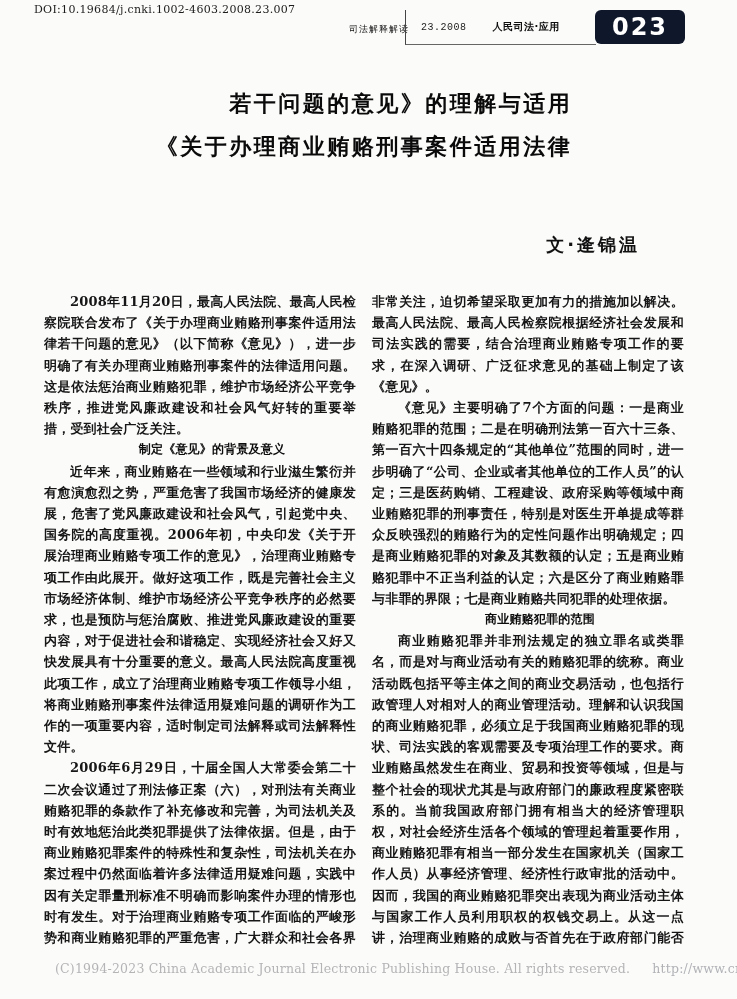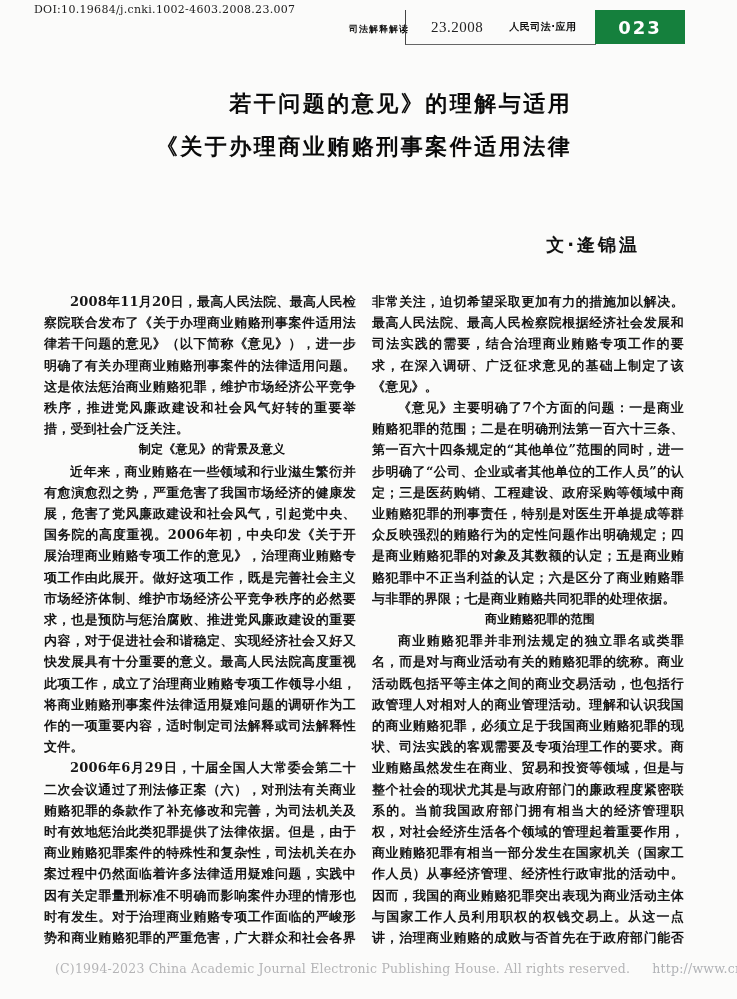--- a/index.html
+++ b/index.html
@@ -13,42 +13,42 @@
   }
   .doi{
     position:absolute;left:34px;top:3px;
     font-size:11px;letter-spacing:0.3px;color:#1c1c1c;
     font-family:"DejaVu Serif", serif;
   }
   
   .header-right{position:absolute;left:345px;top:8px;width:340px;height:38px;}
   .header-label{
     position:absolute;left:4px;top:15px;
-    font-family:"DejaVu Sans", sans-serif;font-weight:bold;
+    font-family:"DejaVu Sans", sans-serif;font-weight:normal;
     font-size:9px;letter-spacing:1px;color:#111;
   }
   .header-mid{
     position:absolute;left:60px;top:2px;width:190px;height:34px;
     border-left:1px solid #444;border-bottom:1px solid #666;
     display:flex;align-items:center;
   }
   .header-issue{
-    margin-left:25px;font-size:15px;letter-spacing:0.5px;color:#222;
-    font-family:Liberation Serif, serif;
+    margin-left:15px;font-size:10px;letter-spacing:0.5px;color:#222;
+    font-family:Liberation Mono, monospace;
   }
   .header-journal{
     margin-left:26px;font-family:"DejaVu Sans", sans-serif;
     font-weight:bold;font-size:10px;letter-spacing:0.5px;color:#0d0d0d;
   }
   .page-box{
     position:absolute;left:250px;top:2px;width:90px;height:34px;
-    background:#15803d;color:#ffffff;
+    background:#0f172a;color:#ffffff;
     display:flex;align-items:center;justify-content:center;
     font-family:"DejaVu Sans", sans-serif;font-weight:bold;
-    font-size:18px;letter-spacing:2px;
+    font-size:24px;letter-spacing:2px;border-radius:6px;
   }
   
   .title{
     position:absolute;top:82px;left:44px;width:640px;
   }
   .title-inner{
     width:fit-content;margin:0 auto;text-align:right;
     font-family:"DejaVu Sans", sans-serif;font-weight:bold;
     font-size:22px;line-height:43px;letter-spacing:2.5px;color:#0a0a0a;
     white-space:nowrap;

